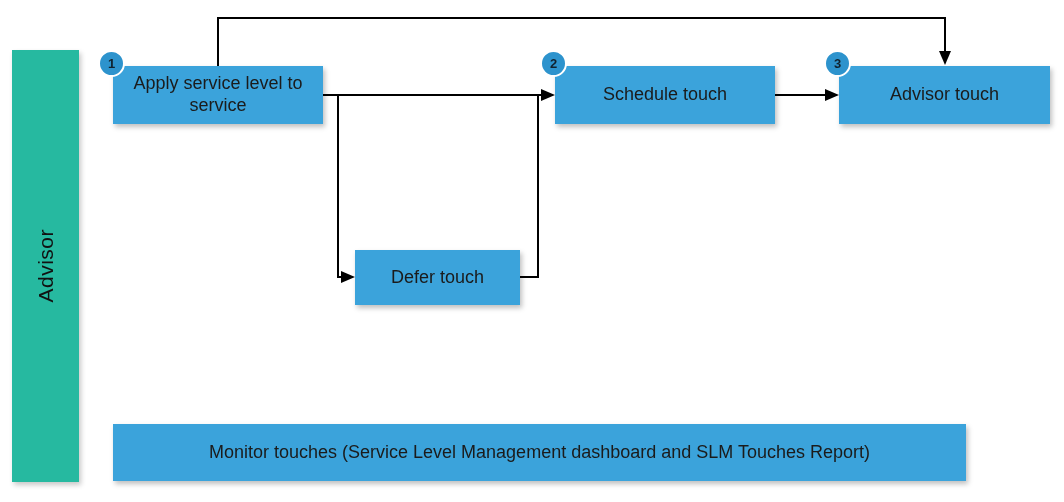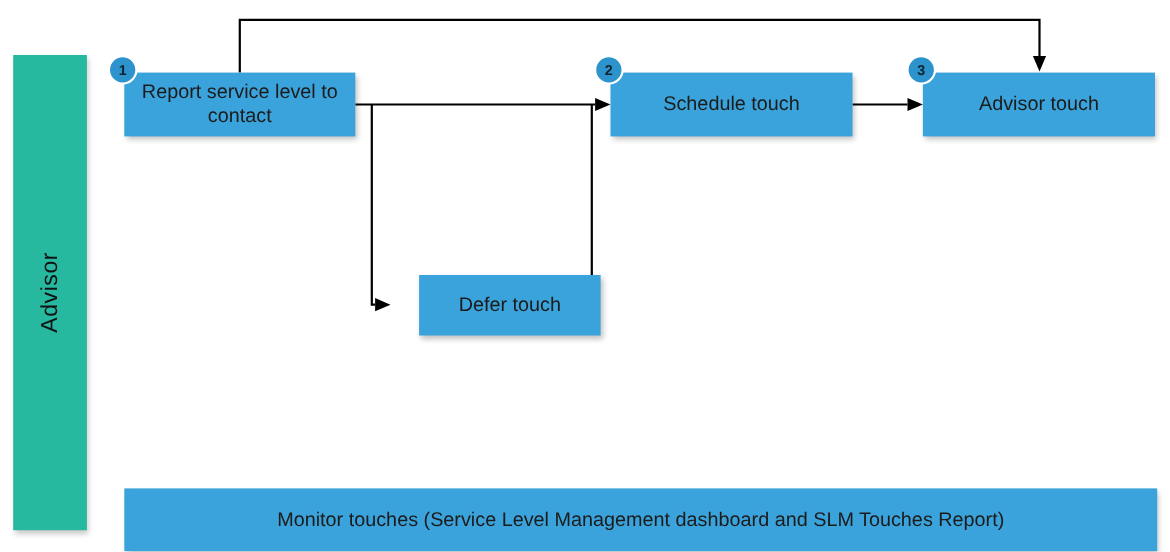--- a/index.html
+++ b/index.html
@@ -51,22 +51,22 @@
     text-align: center;
     font-size: 18px;
     line-height: 1.22;
     box-shadow: 2px 3px 5px rgba(0,0,0,0.25);
     box-sizing: border-box;
     padding: 2px 6px;
   }
   .node-apply    { left: 113px; top: 66px;  width: 210px; height: 58px; }
   .node-schedule { left: 555px; top: 66px;  width: 220px; height: 58px; }
   .node-complete { left: 839px; top: 66px;  width: 211px; height: 58px; }
-  .node-defer    { left: 355px; top: 250px; width: 165px; height: 55px; margin-left: 26px; }
-  .node-monitor  { left: 113px; top: 444px; width: 939px; height: 57px; }
+  .node-defer    { left: 355px; top: 250px; width: 165px; height: 55px; }
+  .node-monitor  { left: 113px; top: 424px; width: 853px; height: 57px; }
   .badge {
     position: absolute;
     left: -15px;
     top: -16px;
     width: 23px;
     height: 23px;
     border-radius: 50%;
     background: #2D93CD;
     border: 2px solid #ffffff;
     color: #10222E;
@@ -98,21 +98,21 @@
     <g fill="#000000" stroke="none">
       <polygon points="541,89 555,95 541,101"></polygon>
       <polygon points="341,271 355,277 341,283"></polygon>
       <polygon points="825,89 839,95 825,101"></polygon>
       <polygon points="939,51 951,51 945,65"></polygon>
     </g>
   </svg>
 
   <div class="node node-apply">
     <span class="badge">1</span>
-    <span class="node-label">Report service level to contact</span>
+    <span class="node-label">Apply service level to service</span>
   </div>
 
   <div class="node node-schedule">
     <span class="badge">2</span>
     <span class="node-label">Schedule touch</span>
   </div>
 
   <div class="node node-complete">
     <span class="badge">3</span>
     <span class="node-label">Advisor touch</span>

